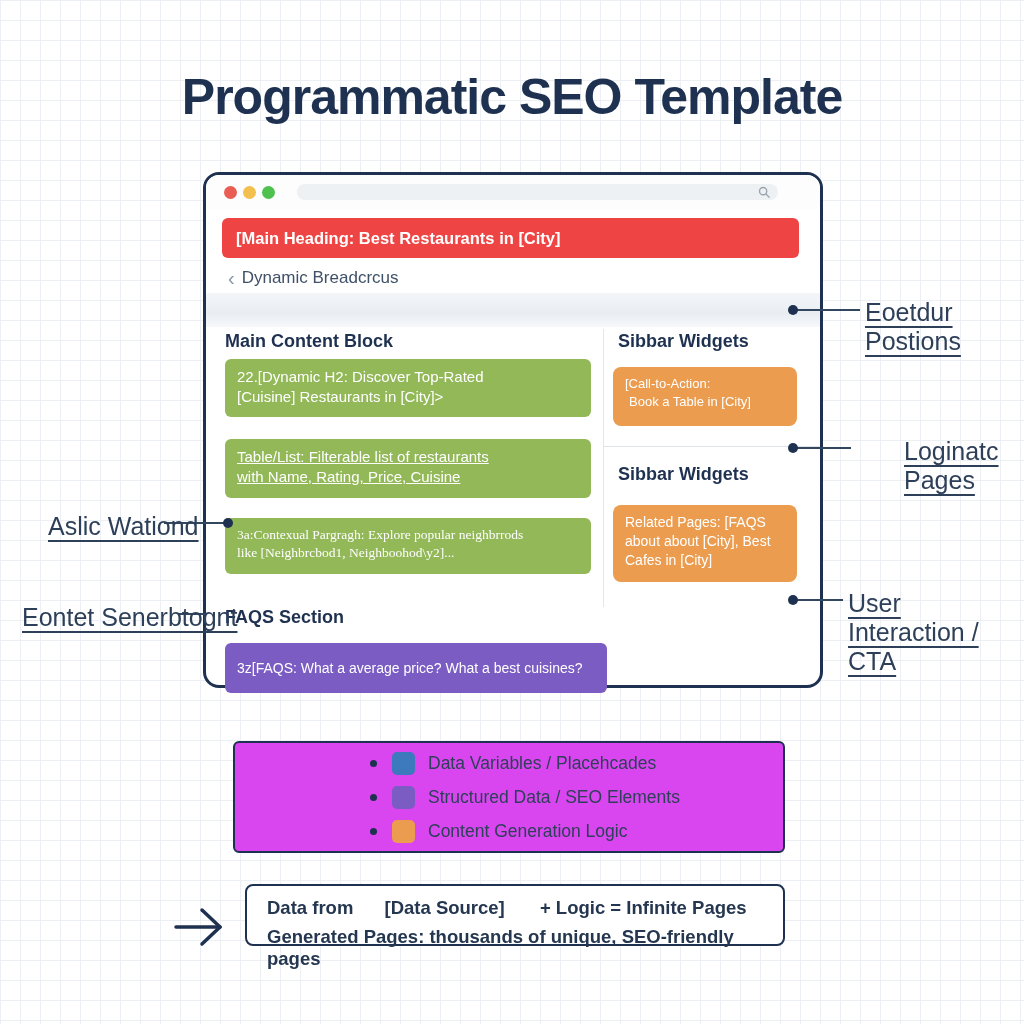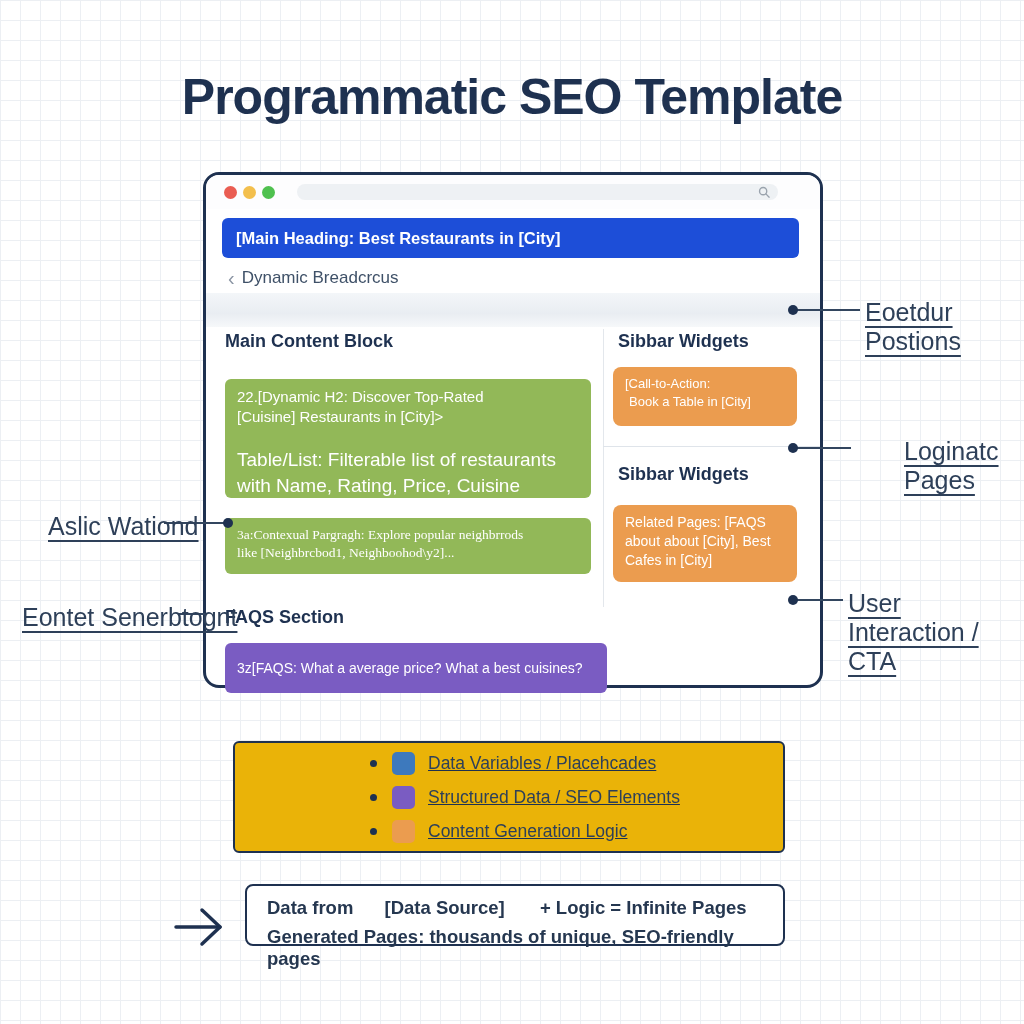--- a/index.html
+++ b/index.html
@@ -39,21 +39,21 @@
   .tl-green { background: #4fc14f; }
   .searchbar {
     flex: 1; height: 16px; margin-left: 16px; margin-right: 24px;
     background: #eef1f4; border-radius: 9px;
     display: flex; align-items: center; justify-content: flex-end; padding-right: 8px;
   }
   .magnifier { width: 12px; height: 12px; display: block; }
 
   .blue-header {
     position: absolute; left: 16px; top: 43px; width: 577px; height: 40px;
-    background: #1d4ed8; border-radius: 6px;
+    background: #ef4444; border-radius: 6px;
     display: flex; align-items: center; padding-left: 14px;
     color: #ffffff; font-weight: 700; font-size: 16.5px;
   }
   .breadcrumb {
     position: absolute; left: 22px; top: 93px;
     font-size: 17px; color: #3f5168; display: flex; align-items: center;
   }
   .breadcrumb .chev { color: #8a94a3; font-size: 20px; margin-right: 7px; line-height: 1; }
   .shadow-band {
     position: absolute; left: 0; top: 118px; width: 614px; height: 34px;
@@ -75,23 +75,23 @@
   .conn-line { position: absolute; height: 2px; background: #33465f; z-index: 4; }
   .ann-label {
     position: absolute; font-size: 25px; color: #2e4059; z-index: 5;
     text-decoration: underline; text-underline-offset: 5px;
     text-decoration-thickness: 1.5px;
   }
 
   
   .legend-box {
     position: absolute; left: 233px; top: 741px; width: 552px; height: 112px;
-    background: #eab308; border: 2px solid #1e3150; border-radius: 6px;
+    background: #d946ef; border: 2px solid #1e3150; border-radius: 6px;
     display: flex; flex-direction: column; justify-content: center;
-    padding-left: 135px; gap: 11px; text-decoration: underline;
+    padding-left: 135px; gap: 11px;
   }
   .legend-row { display: flex; align-items: center; }
   .legend-bullet { width: 7px; height: 7px; border-radius: 50%; background: #1e3150; margin-right: 15px; }
   .legend-swatch { width: 23px; height: 23px; border-radius: 5px; margin-right: 13px; }
   .legend-label { font-size: 17.5px; color: #2e4059; }
 
   
   .formula-box {
     position: absolute; left: 245px; top: 884px; width: 540px; height: 62px;
     background: #ffffff; border: 2px solid #1e3150; border-radius: 8px;
@@ -128,26 +128,26 @@
     <span class="chev">‹</span>
     <span>Dynamic Breadcrcus</span>
   </div>
 
   <div class="shadow-band"></div>
   <div class="vdivider"></div>
   <div class="hdivider-side"></div>
 
   <div class="sec-heading" style="left:19px; top:156px;">Main Content Block</div>
 
-  <div class="block green" style="left:19px; top:204px; width:366px; height:70px; font-size:15px;">
+  <div class="block green" style="left:19px; top:184px; width:366px; height:58px; font-size:15px;">
     <span>22.[Dynamic H2: Discover Top-Rated</span>
     <span>[Cuisine] Restaurants in [City]&gt;</span>
   </div>
 
-  <div class="block green" style="left:19px; top:264px; width:366px; height:59px; font-size:19px;">
+  <div class="block green" style="left:19px; top:264px; width:366px; height:59px; font-size:15px;text-decoration:underline;">
     <span>Table/List: Filterable list of restaurants</span>
     <span>with Name, Rating, Price, Cuisine</span>
   </div>
 
   <div class="block green" style="left:19px; top:343px; width:366px; height:56px; font-size:13.5px;font-family:Liberation Serif, serif;">
     <span>3a:Contexual Pargragh: Explore popular neighbrrods</span>
     <span>like [Neighbrcbod1, Neighboohod\y2]...</span>
   </div>
 
   <div class="sec-heading" style="left:19px; top:432px;">FAQS Section</div>

